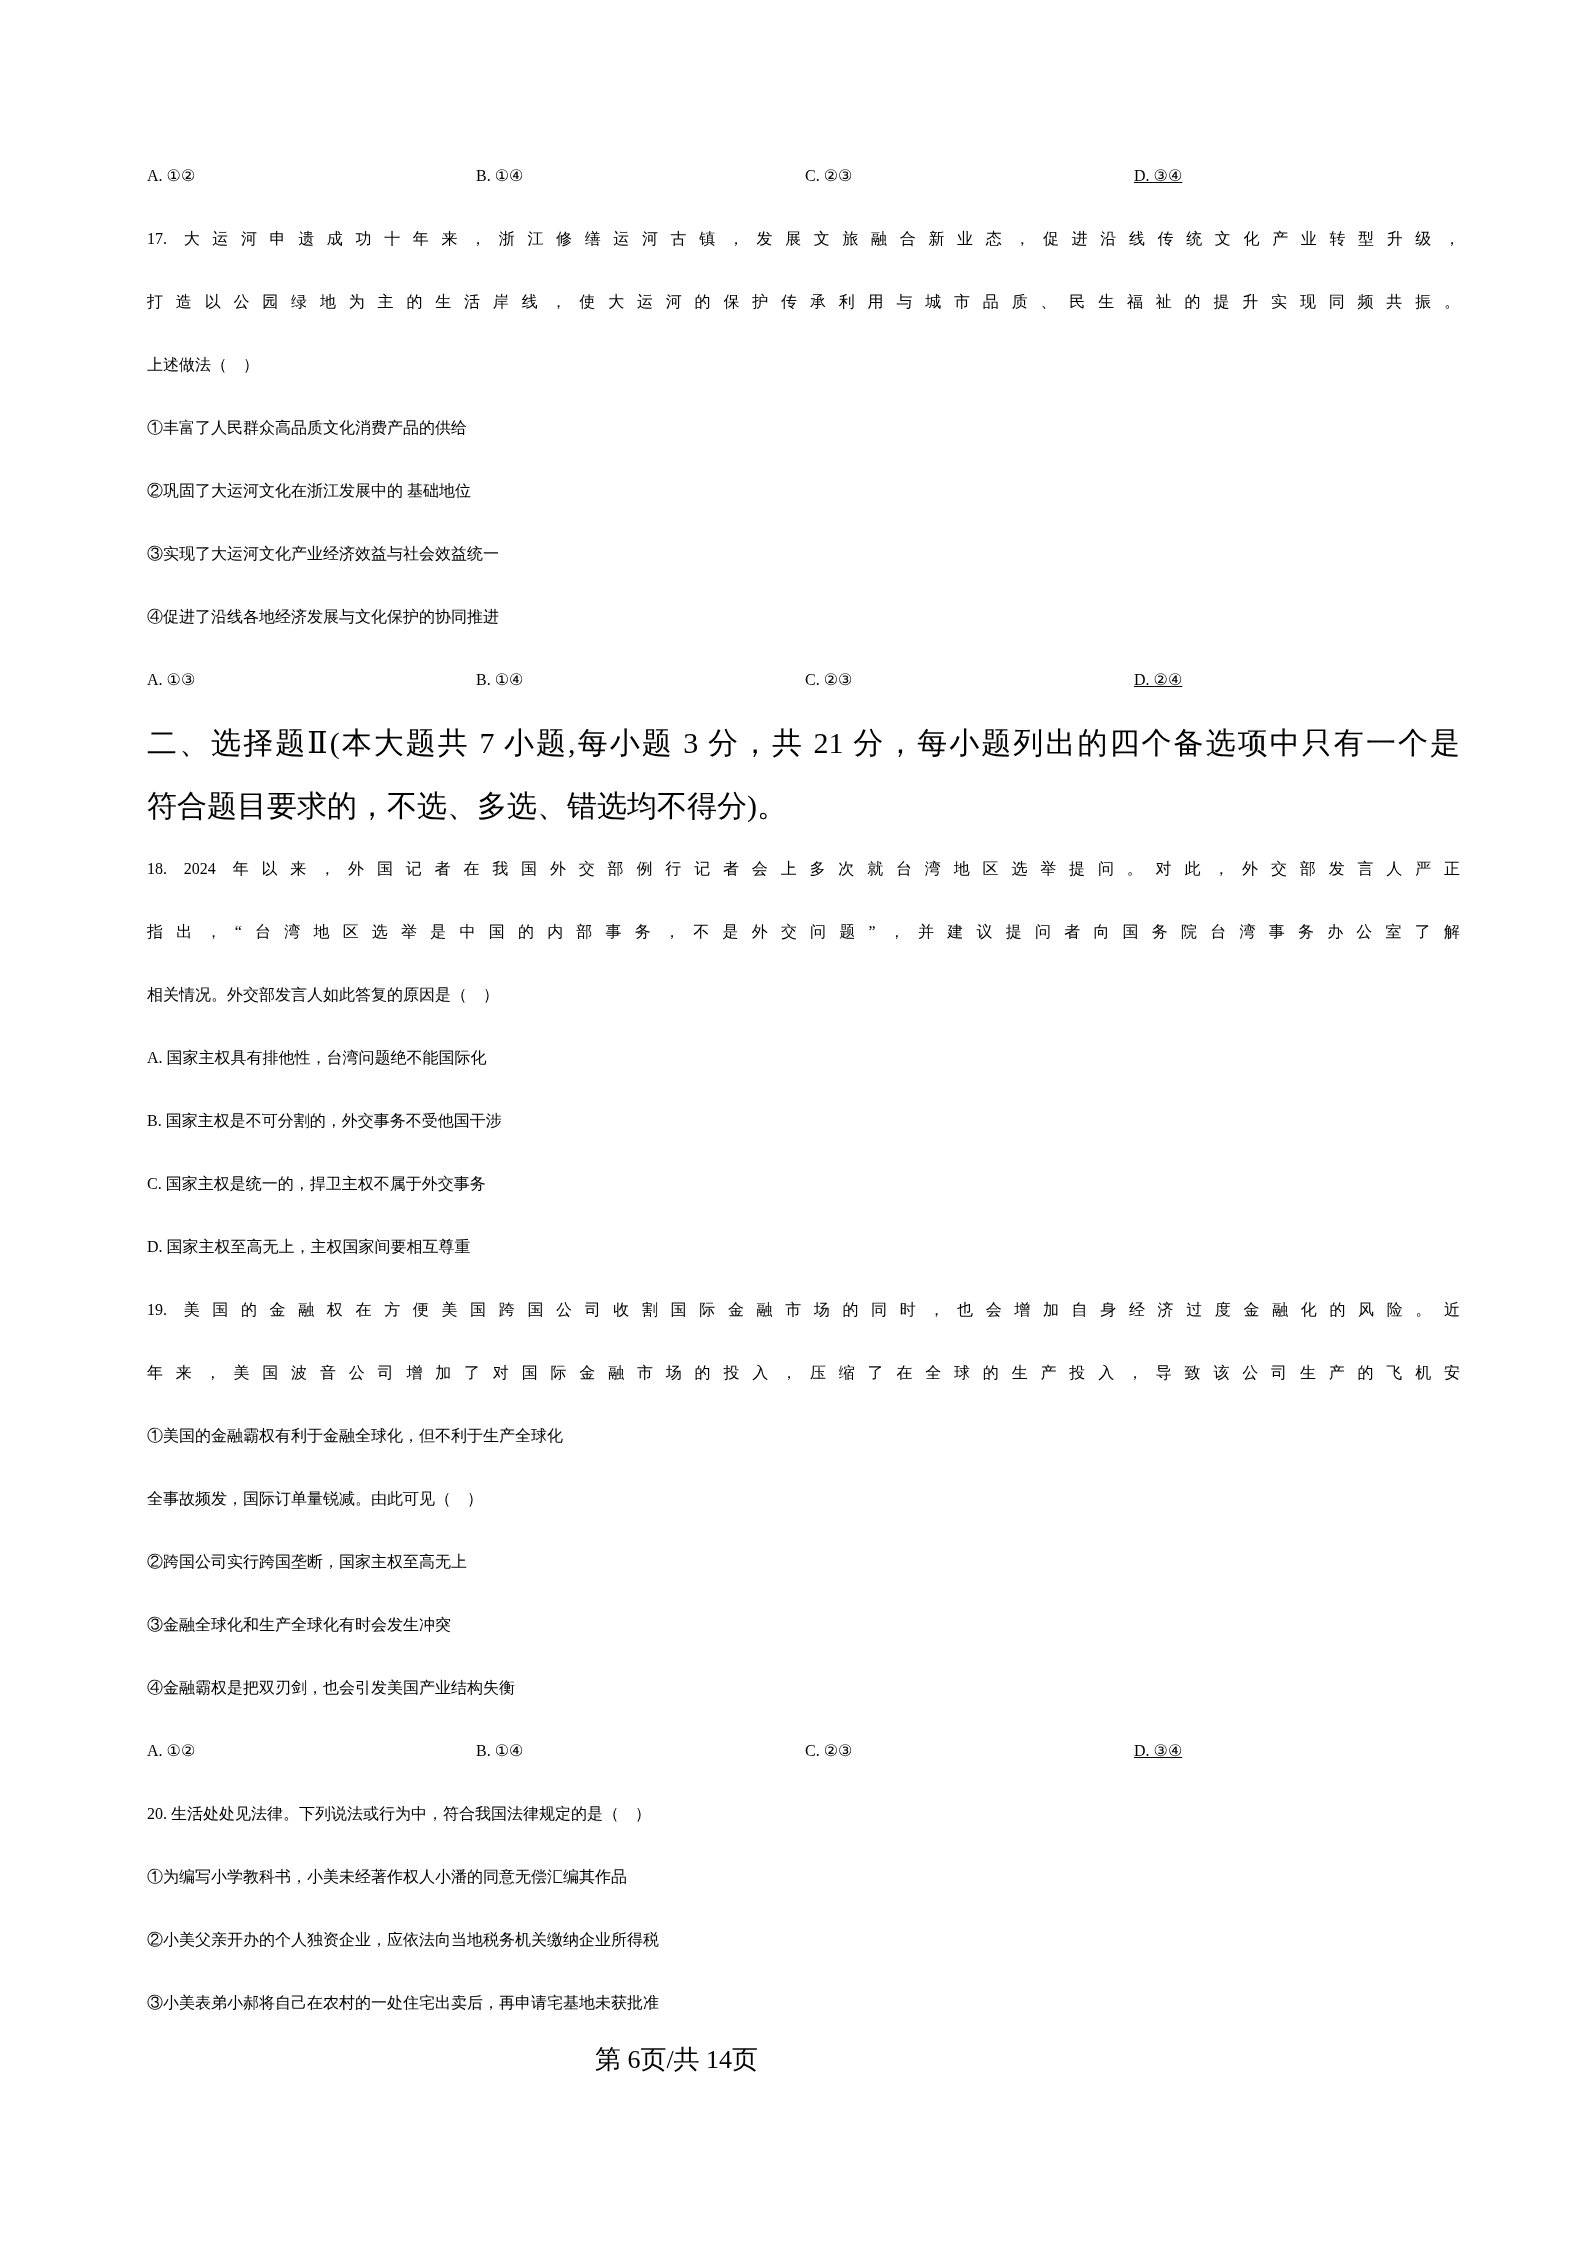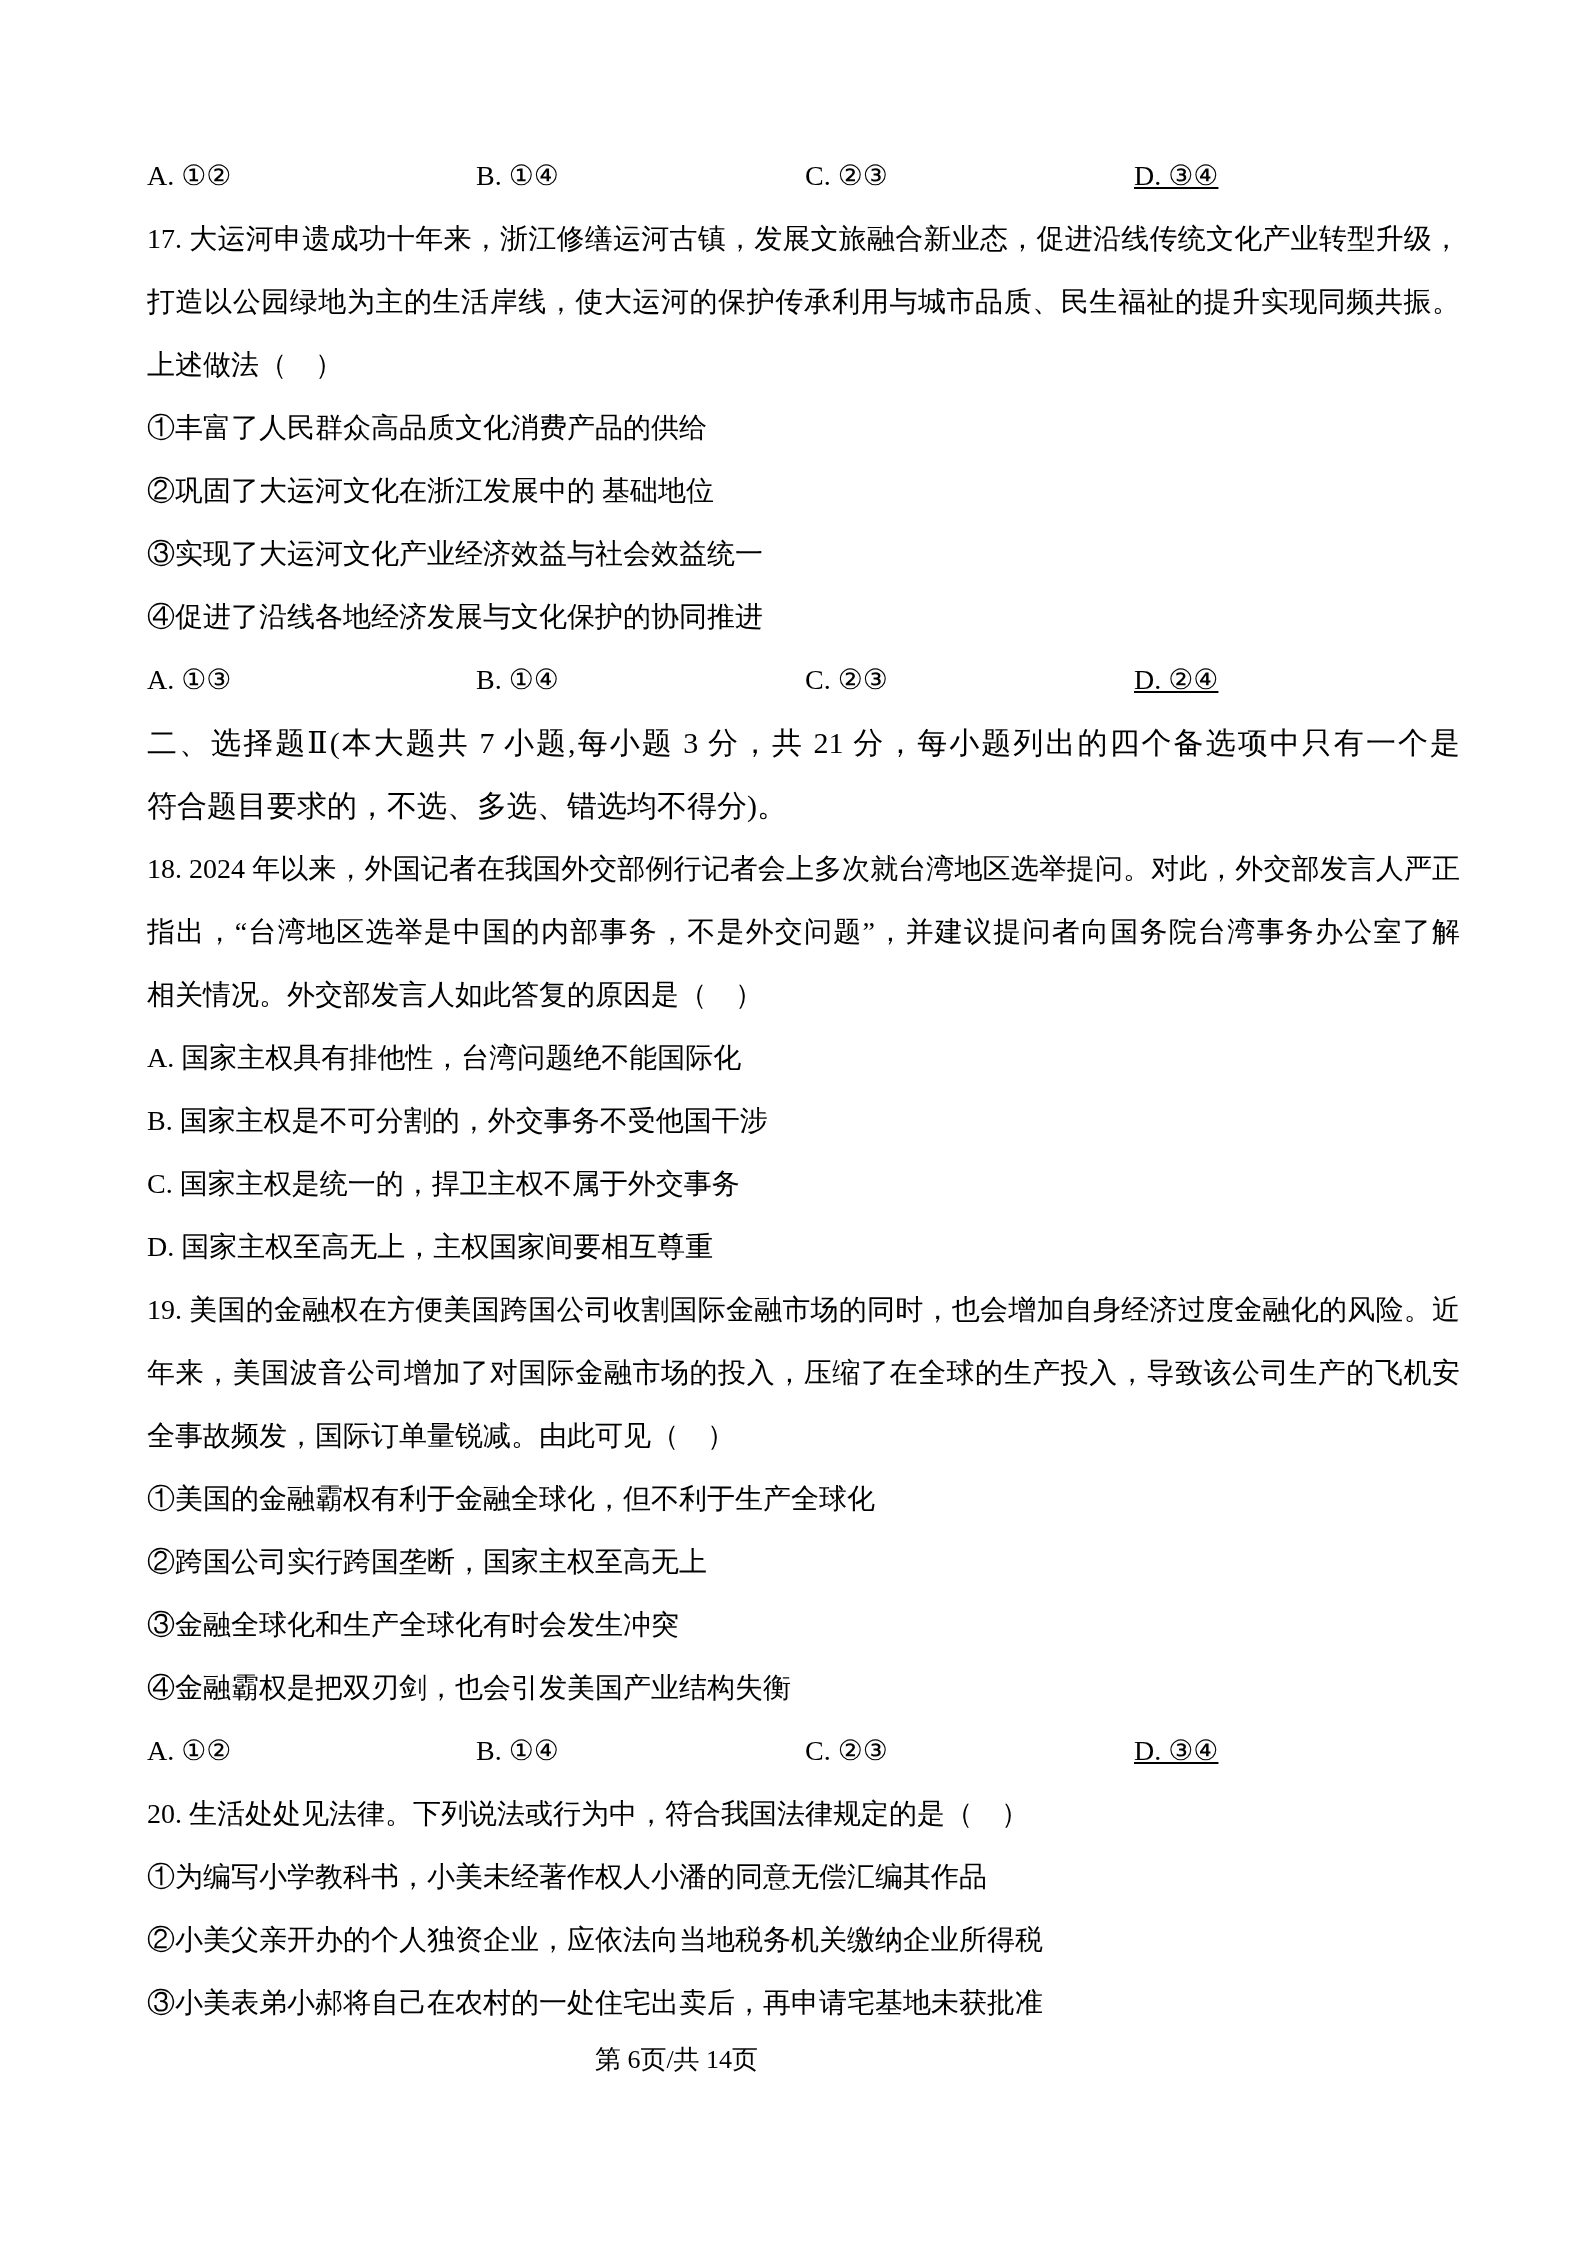--- a/index.html
+++ b/index.html
@@ -14,21 +14,21 @@
   }
   .content{
     position:absolute;
     left:147px;
     top:144px;
     width:1313px;
   }
   .line{
     height:63px;
     line-height:63px;
-    font-size:28px;
+    font-size:16px;
     white-space:nowrap;
   }
   .just{
     text-align:justify;
     text-align-last:justify;
   }
   .hd{
     font-weight:normal;
     font-size:30px;
   }
@@ -89,22 +89,22 @@
     <div class="line just">18. 2024 年以来，外国记者在我国外交部例行记者会上多次就台湾地区选举提问。对此，外交部发言人严正</div>
     <div class="line just">指出，“台湾地区选举是中国的内部事务，不是外交问题”，并建议提问者向国务院台湾事务办公室了解</div>
     <div class="line">相关情况。外交部发言人如此答复的原因是（　）</div>
     <div class="line">A. 国家主权具有排他性，台湾问题绝不能国际化</div>
     <div class="line">B. 国家主权是不可分割的，外交事务不受他国干涉</div>
     <div class="line">C. 国家主权是统一的，捍卫主权不属于外交事务</div>
     <div class="line">D. 国家主权至高无上，主权国家间要相互尊重</div>
 
     <div class="line just">19. 美国的金融权在方便美国跨国公司收割国际金融市场的同时，也会增加自身经济过度金融化的风险。近</div>
     <div class="line just">年来，美国波音公司增加了对国际金融市场的投入，压缩了在全球的生产投入，导致该公司生产的飞机安</div>
+    <div class="line">①美国的金融霸权有利于金融全球化，但不利于生产全球化</div>
     <div class="line">全事故频发，国际订单量锐减。由此可见（　）</div>
-    <div class="line">①美国的金融霸权有利于金融全球化，但不利于生产全球化</div>
     <div class="line">②跨国公司实行跨国垄断，国家主权至高无上</div>
     <div class="line">③金融全球化和生产全球化有时会发生冲突</div>
     <div class="line">④金融霸权是把双刃剑，也会引发美国产业结构失衡</div>
 
     <div class="line opts">
       <span>A. ①②</span>
       <span>B. ①④</span>
       <span>C. ②③</span>
       <span>D. ③④</span>
     </div>

